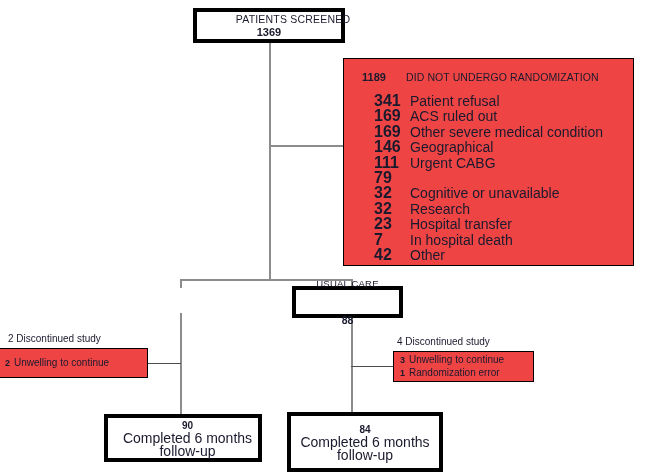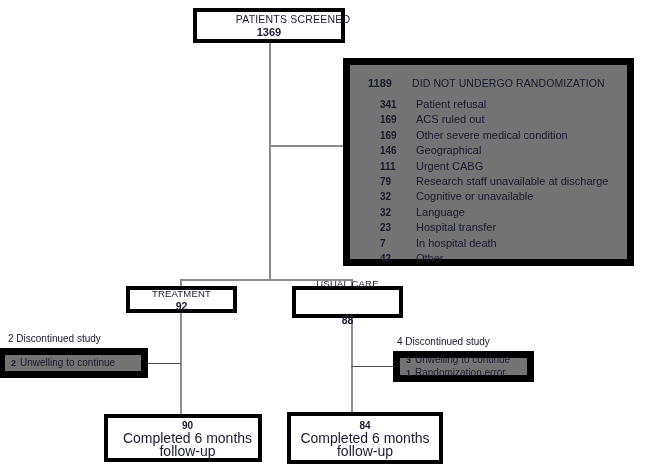--- a/index.html
+++ b/index.html
@@ -23,22 +23,22 @@
     box-sizing: border-box;
     display: flex;
     flex-direction: column;
     align-items: center;
     justify-content: center;
     text-align: center;
     z-index: 3;
   }
   .box-thin {
     position: absolute;
-    border: 7px solid #000000;
-    background: #737373;
+    border: 1px solid #000000;
+    background: #ef4444;
     box-sizing: border-box;
     z-index: 3;
   }
   .line {
     position: absolute;
     background: #8c8c8c;
     z-index: 1;
   }
   .line-dark {
     position: absolute;
@@ -103,27 +103,27 @@
     letter-spacing: 0.1px;
     white-space: nowrap;
   }
   .excl-row {
     display: flex;
     align-items: baseline;
     padding-left: 30px;
     height: 15.4px;
   }
   .excl-num {
-    font-size: 10px;
+    font-size: 16px;
     font-weight: bold;
     width: 36px;
     text-align: left;
   }
   .excl-label {
-    font-size: 11px;
+    font-size: 14px;
     white-space: nowrap;
     text-align: right;
   }
   
   .disc-header {
     position: absolute;
     font-size: 10px;
     font-weight: normal;
     white-space: nowrap;
     z-index: 4;
@@ -211,49 +211,44 @@
         <div class="excl-row">
           <span class="excl-num">146</span>
           <span class="excl-label">Geographical</span>
         </div>
         <div class="excl-row">
           <span class="excl-num">111</span>
           <span class="excl-label">Urgent CABG</span>
         </div>
         <div class="excl-row">
           <span class="excl-num">79</span>
-          <span class="excl-label">Research staff unavailable at discharge</span>
         </div>
         <div class="excl-row">
           <span class="excl-num">32</span>
           <span class="excl-label">Cognitive or unavailable</span>
         </div>
         <div class="excl-row">
           <span class="excl-num">32</span>
-          <span class="excl-label">Language</span>
+          <span class="excl-label">Research</span>
         </div>
         <div class="excl-row">
           <span class="excl-num">23</span>
           <span class="excl-label">Hospital transfer</span>
         </div>
         <div class="excl-row">
           <span class="excl-num">7</span>
           <span class="excl-label">In hospital death</span>
         </div>
         <div class="excl-row">
           <span class="excl-num">42</span>
           <span class="excl-label">Other</span>
         </div>
       </div>
   </div>
 
-  <div class="box-thick" style="left:126px; top:286px; width:111px; height:27px;">
-    <div class="arm-ttl">TREATMENT</div>
-    <div class="arm-num">92</div>
-  </div>
 
   <div class="box-thick" style="left:292px; top:286px; width:111px; height:32px;gap:24px;">
     <div class="arm-ttl">USUAL CARE</div>
     <div class="arm-num">88</div>
   </div>
 
   <div class="disc-header" style="left:8px; top:333px;">2 Discontinued study</div>
   <div class="box-thin" id="disc-box-left">
     <div id="disc-list-left">
         <div class="disc-row">
@@ -276,19 +271,19 @@
         </div>
       </div>
   </div>
 
   <div class="box-thick" style="left:104px; top:414px; width:158px; height:48px;padding-left:9px;">
     <div class="outcome-num">90</div>
     <div class="outcome-txt">Completed 6 months</div>
     <div class="outcome-txt">follow-up</div>
   </div>
 
-  <div class="box-thick" style="left:287px; top:412px; width:156px; height:52px;">
+  <div class="box-thick" style="left:287px; top:412px; width:156px; height:60px;">
     <div class="outcome-num">84</div>
     <div class="outcome-txt">Completed 6 months</div>
     <div class="outcome-txt">follow-up</div>
   </div>
 
 </div>
 
 </body></html>

